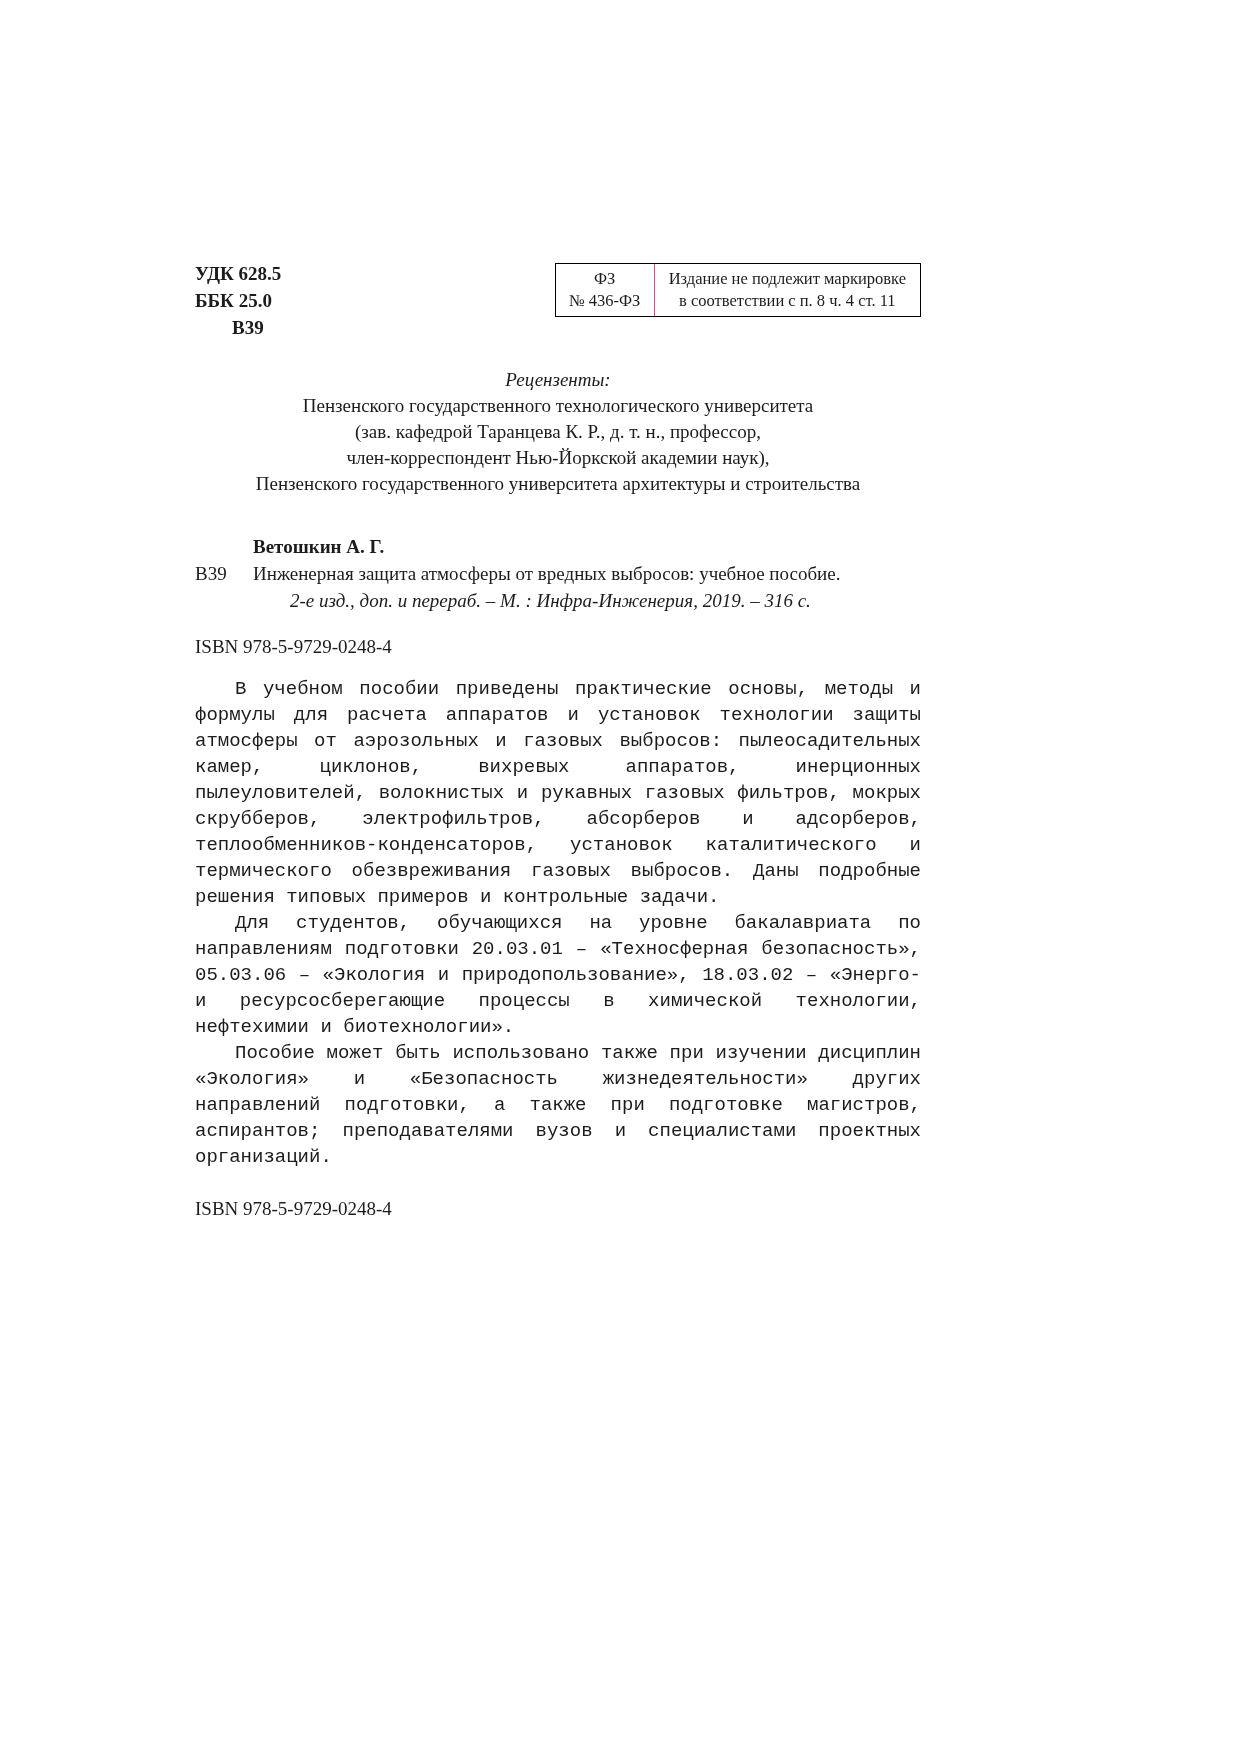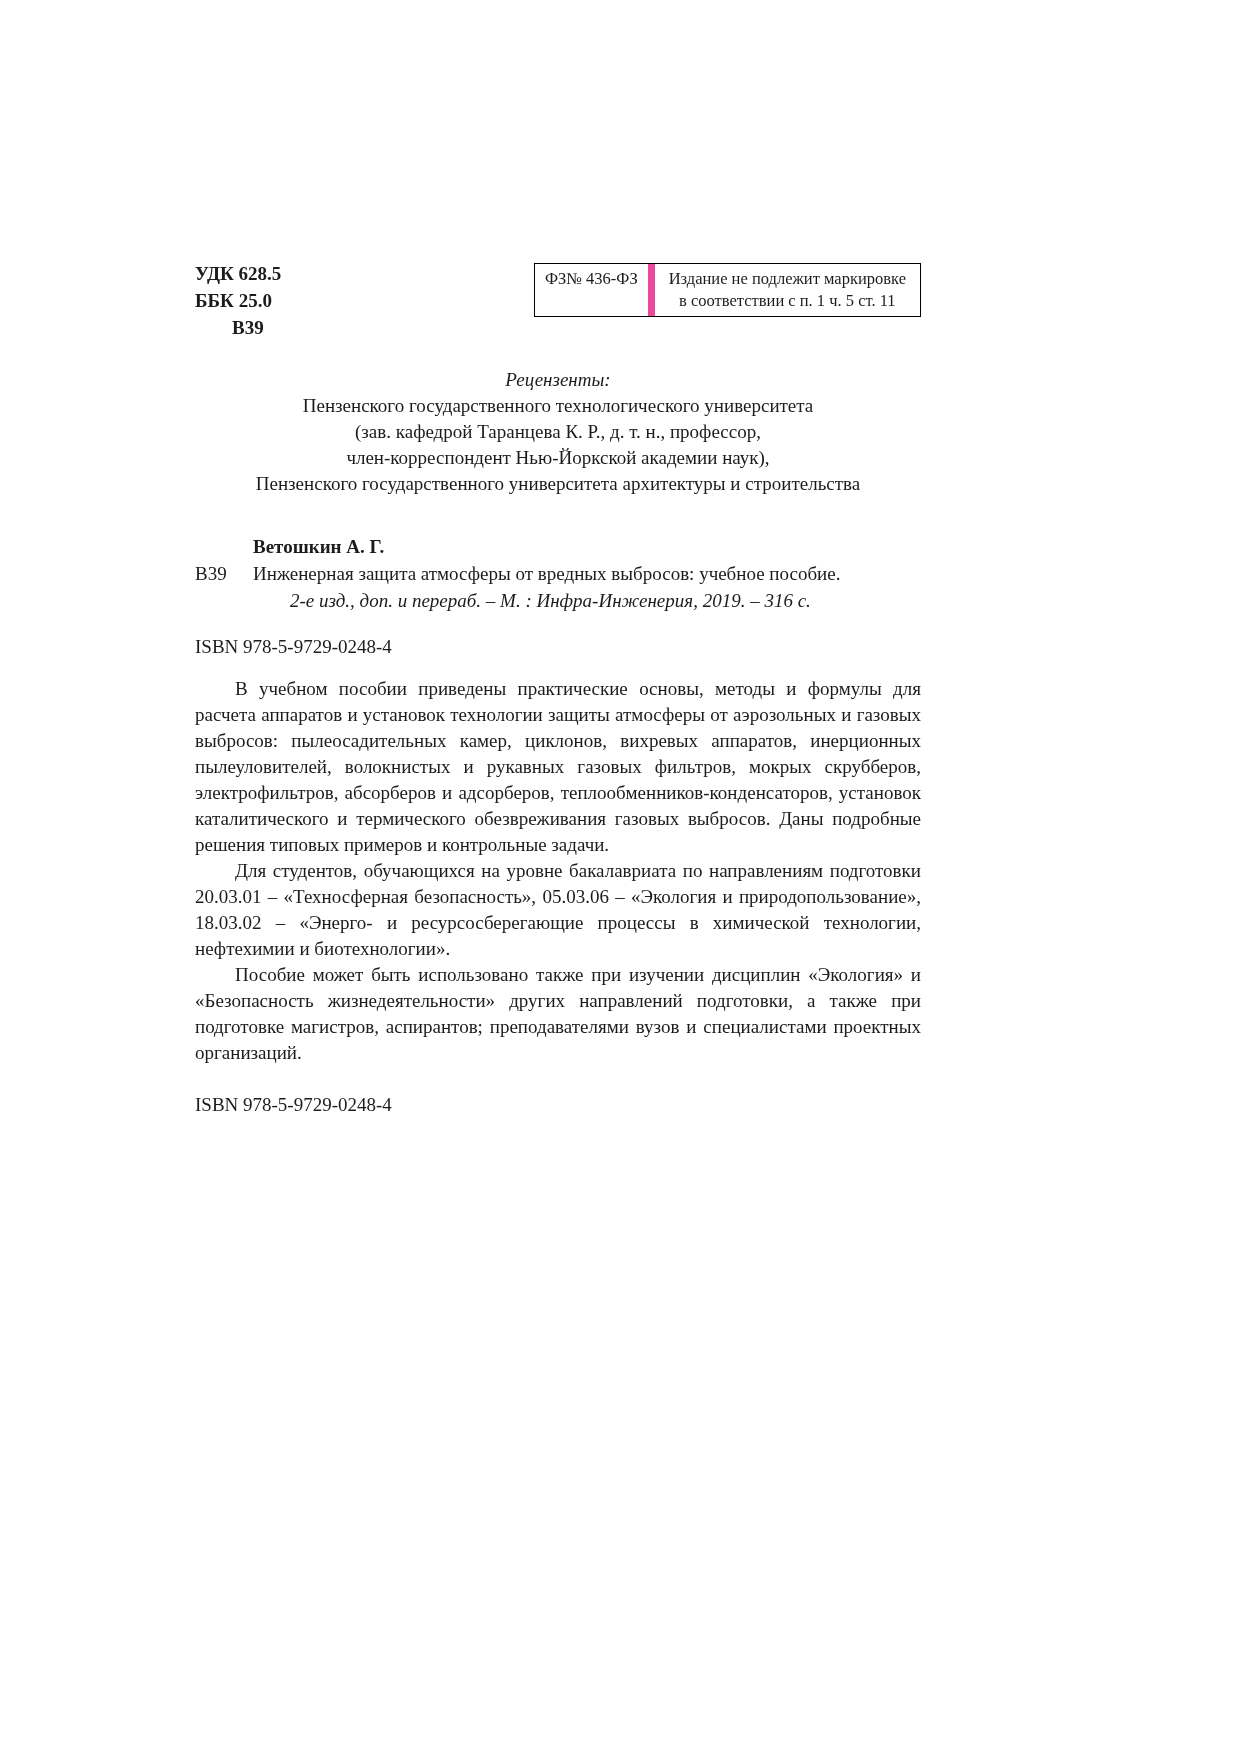--- a/index.html
+++ b/index.html
@@ -46,22 +46,23 @@
   .law-box {
     display: flex;
     border: 1px solid #000;
     font-size: 16.5px;
     line-height: 22px;
     text-align: center;
     margin-top: 3px;
   }
   .law-box .cell-left {
     padding: 4px 10px;
-    border-right: 7px solid #ec4899;
+    border-right: 1px solid #ec4899;
     display: flex;
+    flex-direction: column;
     justify-content: center;
     min-width: 78px;
   }
   .law-box .cell-right {
     padding: 4px 14px;
   }
 
   
   .reviewers {
     text-align: center;
@@ -95,20 +96,21 @@
   }
 
   .isbn-top {
     margin-top: 20px;
   }
 
   
   .annotation {
     margin-top: 16px;
     text-align: justify;
+    font-family: Liberation Mono, monospace;
   }
   .annotation p {
     margin: 0;
     text-indent: 40px;
   }
 
   
   .copyright {
     margin-top: 122px;
     text-align: right;
@@ -135,21 +137,21 @@
         <div class="author-sign">В39</div>
       </div>
 
       <div class="law-box">
         <div class="cell-left">
           <div>ФЗ</div>
           <div>№ 436-ФЗ</div>
         </div>
         <div class="cell-right">
           <div>Издание не подлежит маркировке</div>
-          <div>в соответствии с п. 1 ч. 5 ст. 11</div>
+          <div>в соответствии с п. 8 ч. 4 ст. 11</div>
         </div>
       </div>
     </div>
 
     <div class="reviewers">
       <div class="heading">Рецензенты:</div>
       <div>Пензенского государственного технологического университета</div>
       <div>(зав. кафедрой Таранцева К. Р., д. т. н., профессор,</div>
       <div>член-корреспондент Нью-Йоркской академии наук),</div>
       <div>Пензенского государственного университета архитектуры и строительства</div>

